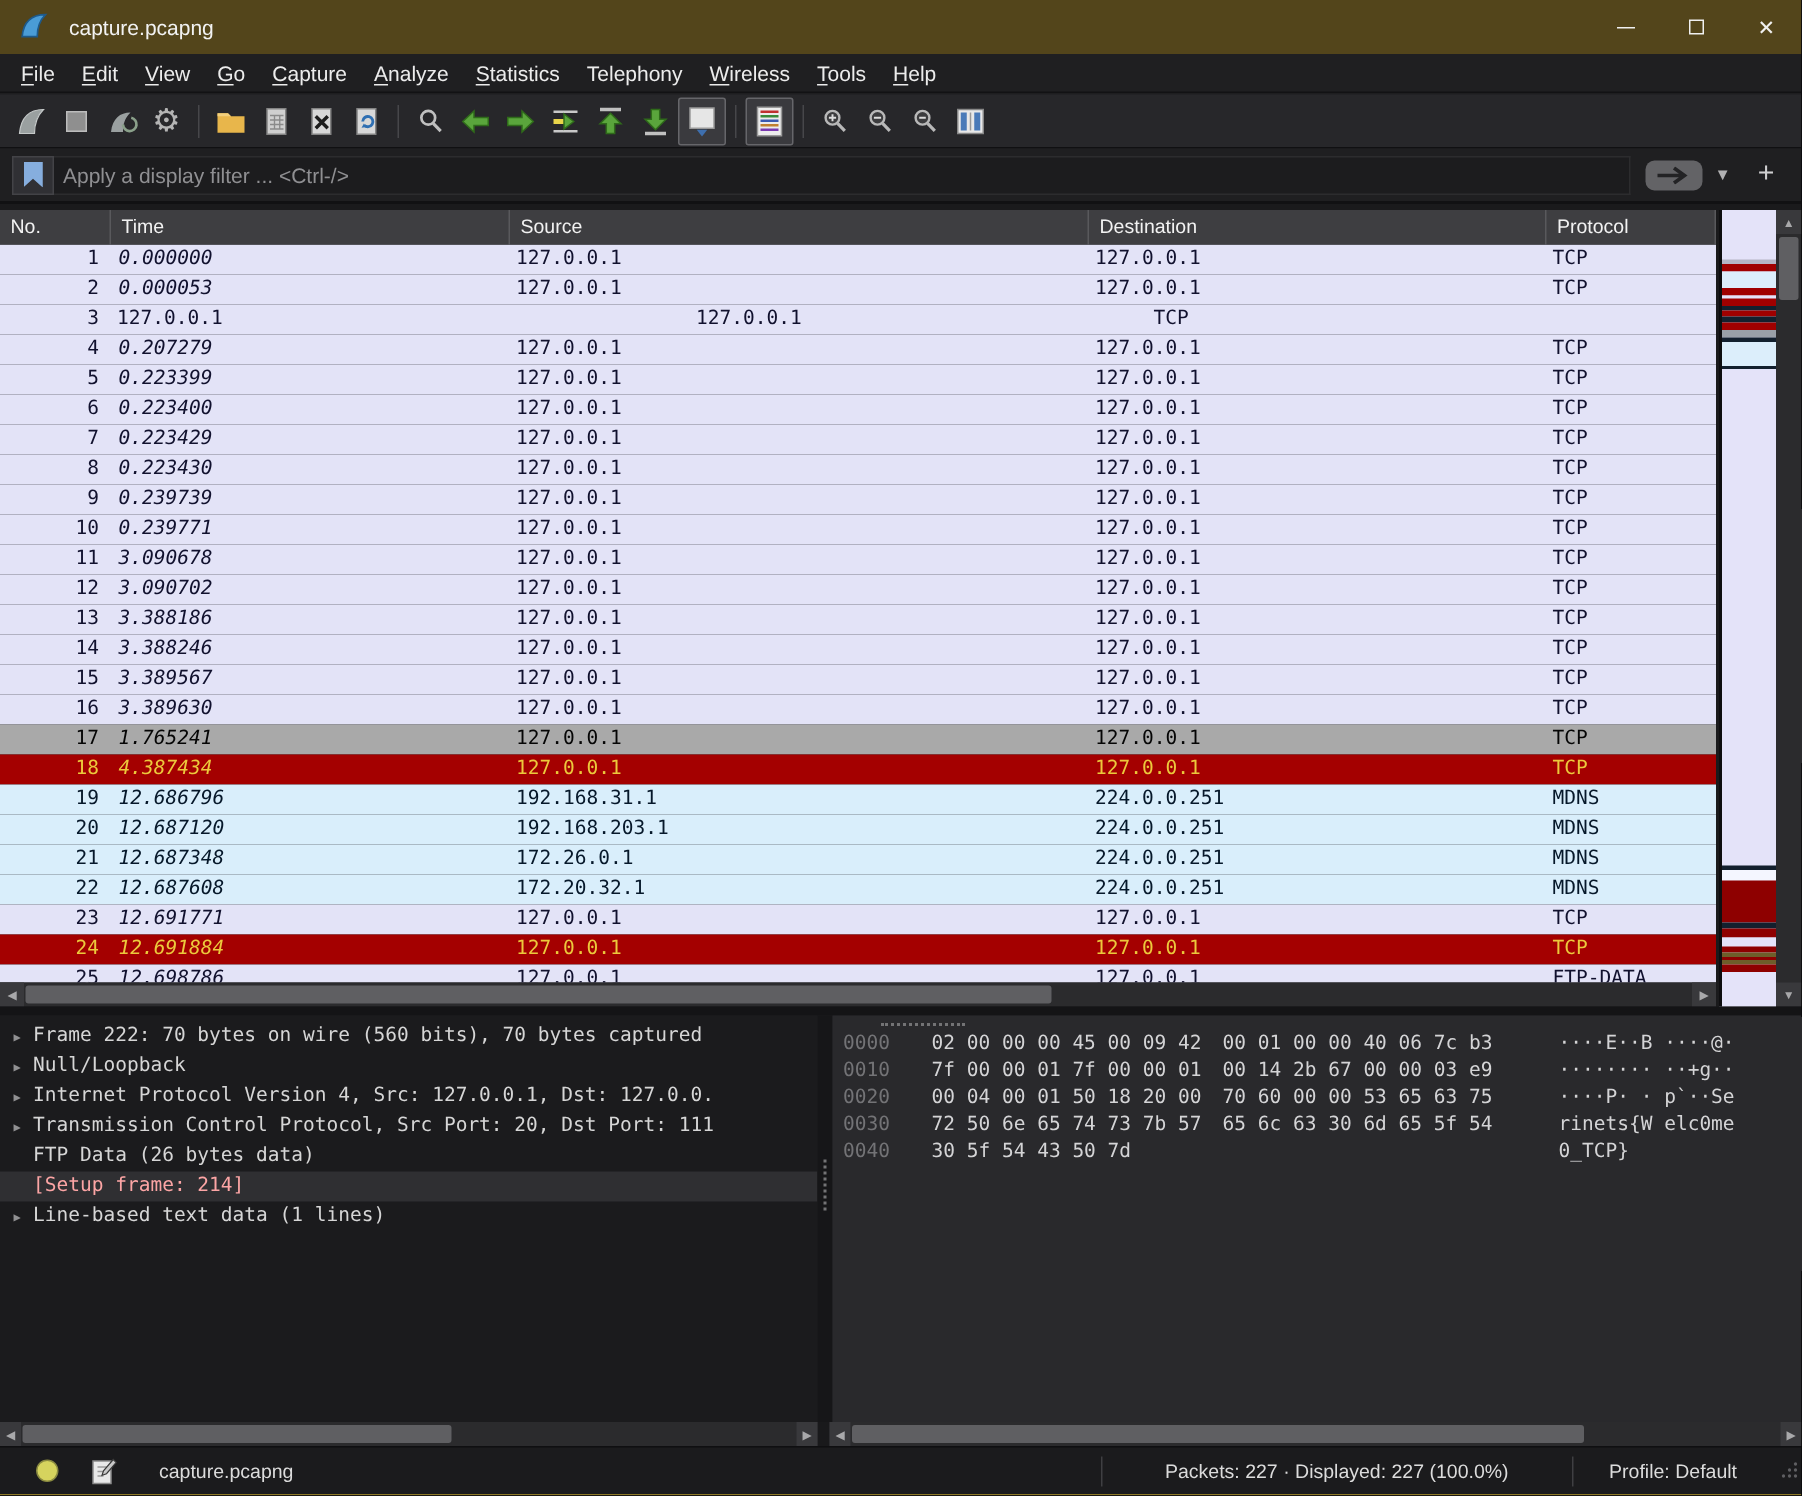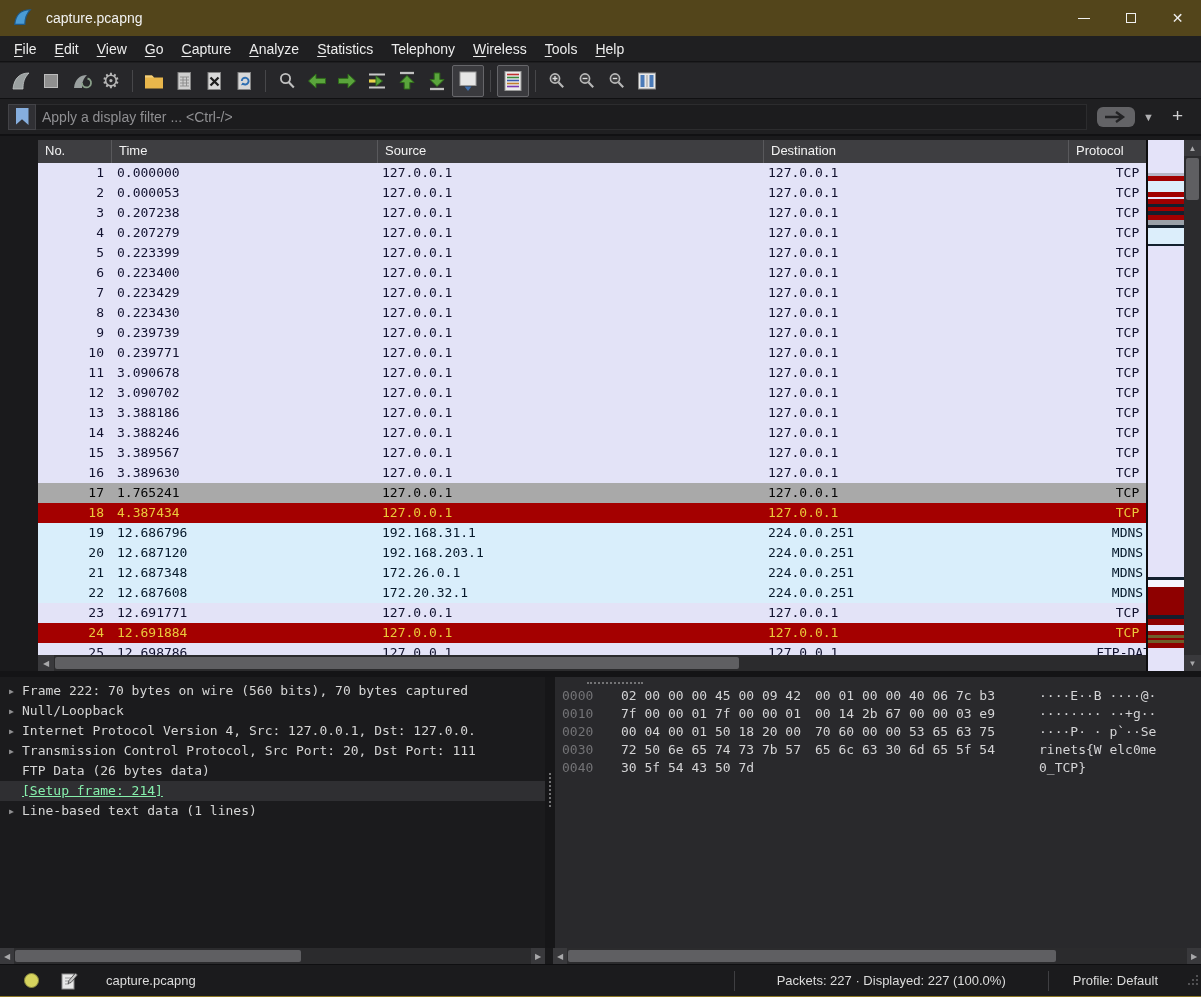--- a/index.html
+++ b/index.html
@@ -42,37 +42,37 @@
   .filter-input { flex:1; height:26px; background:#1c1c1e; border:1px solid #2c2c2e; border-left:none;
                   color:#e8e8e8; font-size:14px; padding:0 6px; outline:none; caret-color:#fff; }
   .filter-input::placeholder { color:#8f8f92; opacity:1; }
   .apply-btn { width:38px; height:20px; background:#636366; border-radius:6px; margin-left:10px;
                display:flex; align-items:center; justify-content:center; }
   .filter-caret { color:#b0b0b2; font-size:11px; padding:0 8px; }
   .add-btn { color:#cfcfd1; font-size:19px; padding:0 10px 2px 10px; }
 
   
   .packet-area { position:absolute; top:136px; left:0; right:0; height:535px; background:#1a1a1c; }
-  .plist { position:absolute; left:0; top:0; width:904px; height:535px;margin-left:38px; }
+  .plist { position:absolute; left:0; top:0; width:904px; height:535px; }
   .phead { position:absolute; top:4px; left:0; width:1144px; height:23px; background:#3e3e41; display:flex; }
   .phead span { display:inline-block; border-right:1px solid #59595c; color:#f2f2f2; font-size:13px;
                 line-height:22px; padding-left:7px; white-space:pre; overflow:hidden; }
   .phead span:nth-of-type(1){ width:74px; }
   .phead span:nth-of-type(2){ width:266px; }
   .phead span:nth-of-type(3){ width:386px; }
   .phead span:nth-of-type(4){ width:305px; }
   .phead span:nth-of-type(5){ width:113px; }
   .prows { position:absolute; top:27px; left:0; width:1144px; height:492px; overflow:hidden; background:#1a1a1c; }
   .prow { height:20px; display:flex; font-family:"DejaVu Sans Mono", monospace; font-size:13px; line-height:20px; }
   .prow span { display:inline-block; white-space:pre; overflow:hidden; }
   .c-no   { width:74px; text-align:right; padding-right:8px; }
-  .c-time { width:266px; padding-left:5px; }
+  .c-time { width:266px; padding-left:5px;font-style:italic; }
   .c-src  { width:386px; padding-left:4px; }
   .c-dst  { width:305px; padding-left:4px; }
-  .c-proto{ width:113px; padding-left:4px;text-align:center; }
+  .c-proto{ width:113px; padding-left:4px; }
   .s-tcp      { background:#e3e3f7; color:#11112e; }
   .s-mdns     { background:#d9eefb; color:#06182a; }
   .s-selected { background:#a9a9a9; color:#050505; }
   .s-bad      { background:#a40000; color:#ecc93c; }
 
   
   .sb-btn { background:#39393c; color:#a8a8aa; font-size:8px; display:flex; align-items:center;
             justify-content:center; flex:none; }
   .plist-hscroll { position:absolute; bottom:0; left:0; width:1144px; height:16px; background:#2b2b2d;
                    display:flex; align-items:center; }
@@ -91,21 +91,21 @@
 
   
   .bottom { position:absolute; top:677px; left:0; right:0; height:271px; }
   .details { position:absolute; left:0; top:0; width:545px; height:271px; background:#1b1b1d;
              overflow:hidden; padding-top:4px; }
   .dline { height:20px; display:flex; font-family:"DejaVu Sans Mono", monospace; font-size:13px;
            line-height:20px; color:#d6d6d6; white-space:pre; }
   .darrow { width:22px; padding-left:9px; font-size:8px; color:#909092; line-height:21px; flex:none; }
   .dtext { white-space:pre; }
   .dline.s-generated { background:#2f2f32; }
-  .dline.s-generated .dtext { color:#86efac; text-decoration:underline; }
+  .dline.s-generated .dtext { color:#fca5a5; }
   .pane-splitter { position:absolute; left:545px; top:0; width:10px; height:271px; background:#161618;
                    display:flex; justify-content:center; }
   .grip-v { margin-top:96px; height:34px; border-left:2px dotted #737375; }
   .hexpane { position:absolute; left:555px; top:0; right:0; height:271px; background:#29292c; overflow:hidden;padding-left:17px; }
   .grip-h { position:absolute; left:32px; top:5px; width:56px; border-top:2px dotted #737375; }
   .hexrows { position:absolute; top:10px; left:0; right:0; }
   .hrow { height:18px; display:flex; font-family:"DejaVu Sans Mono", monospace; font-size:13px;
           line-height:18px; color:#d4d4d6; white-space:pre; }
   .hoff { width:44px; margin-left:7px; color:#737376; flex:none; }
   .hg1 { width:180px; margin-left:15px; flex:none; }
@@ -340,21 +340,20 @@
           <div class="prow s-tcp">
             <span class="c-no">2</span>
             <span class="c-time">0.000053</span>
             <span class="c-src">127.0.0.1</span>
             <span class="c-dst">127.0.0.1</span>
             <span class="c-proto">TCP</span>
           </div>
 
           <div class="prow s-tcp">
             <span class="c-no">3</span>
-            <span class="c-time">0.207238</span>
             <span class="c-src">127.0.0.1</span>
             <span class="c-dst">127.0.0.1</span>
             <span class="c-proto">TCP</span>
           </div>
 
           <div class="prow s-tcp">
             <span class="c-no">4</span>
             <span class="c-time">0.207279</span>
             <span class="c-src">127.0.0.1</span>
             <span class="c-dst">127.0.0.1</span>

